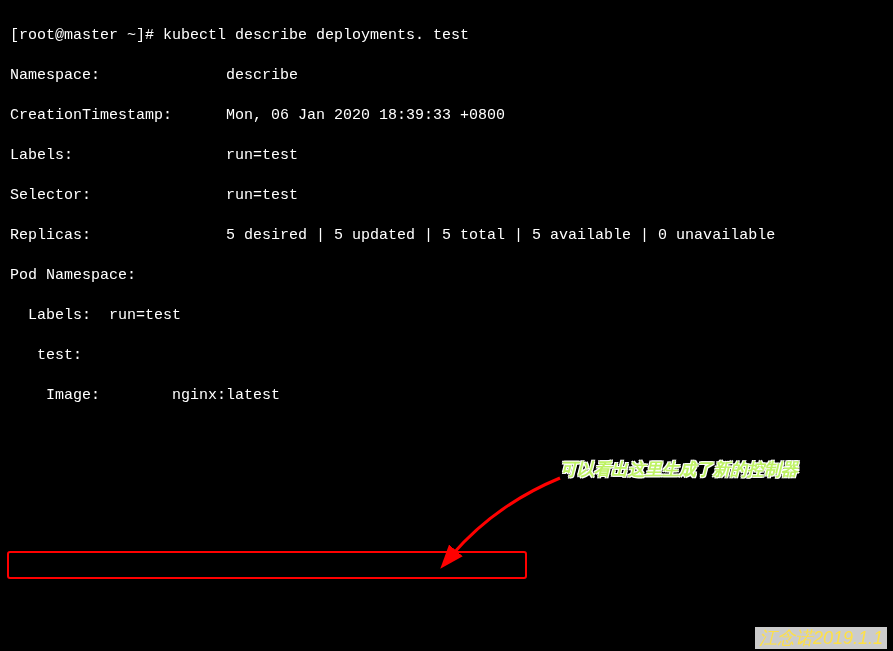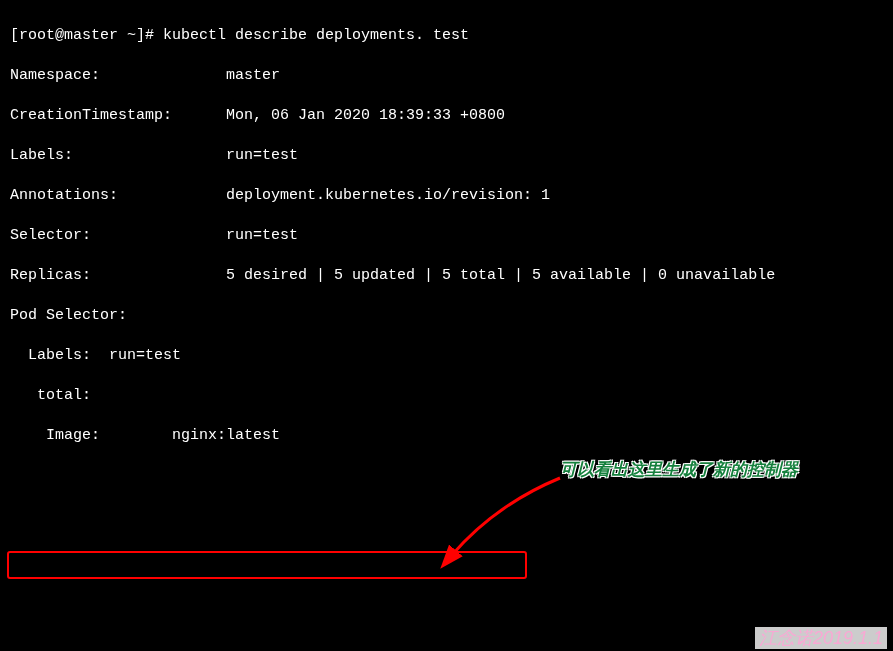--- a/index.html
+++ b/index.html
@@ -22,60 +22,59 @@
   }
   .line { display: block; }
   .highlight-box {
     position: absolute;
     border: 2.5px solid #ff0000;
     border-radius: 3px;
     pointer-events: none;
   }
   .annotation {
     position: absolute;
-    color: #15803d;
+    color: #bef264;
     font-family: "SimSun", "Microsoft YaHei", sans-serif;
     font-size: 17px;
     font-weight: bold;
     font-style: italic;
     text-shadow: 1px 1px 0 #fff, -1px -1px 0 #fff, 1px -1px 0 #fff, -1px 1px 0 #fff;
     white-space: nowrap;
   }
   .watermark {
     position: absolute;
     bottom: 2px;
     right: 6px;
-    color: #f9a8d4;
+    color: #fde047;
     font-family: "SimSun","Microsoft YaHei", sans-serif;
     font-size: 18px;
     font-style: italic;
     background: rgba(255,255,255,0.8);
     padding: 1px 4px;
     margin-top: 16px;
   }
   svg.arrow {
     position: absolute;
     pointer-events: none;
     overflow: visible;
   }
 </style>
 </head>
 <body>
 
 <div class="terminal">
 <span class="line"><span>[root@master ~]# </span><span>kubectl describe deployments. test</span></span>
-<span class="line">Namespace:              <span>master</span></span>
+<span class="line">Namespace:              <span>describe</span></span>
 <span class="line">CreationTimestamp:      <span>Mon, 06 Jan 2020 18:39:33 +0800</span></span>
 <span class="line">Labels:                 <span>run=test</span></span>
-<span class="line">Annotations:            <span>deployment.kubernetes.io/revision: 1</span></span>
 <span class="line">Selector:               <span>run=test</span></span>
 <span class="line">Replicas:               <span>5 desired | 5 updated | 5 total | 5 available | 0 unavailable</span></span>
-<span class="line">Pod Selector:</span>
+<span class="line">Pod Namespace:</span>
 <span class="line">  Labels:  run=test</span>
-<span class="line">   total:</span>
+<span class="line">   test:</span>
 <span class="line">    Image:        <span>nginx:latest</span></span>
 
 
 
 
 
 
 
 
 

